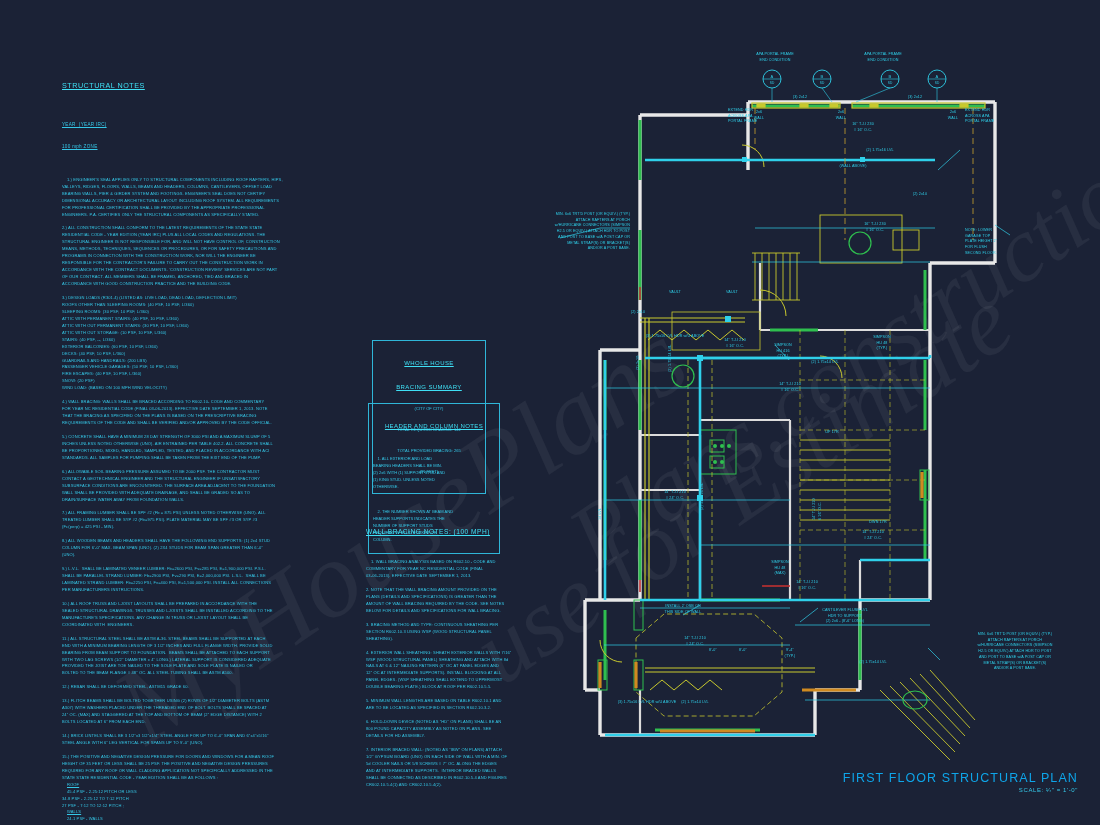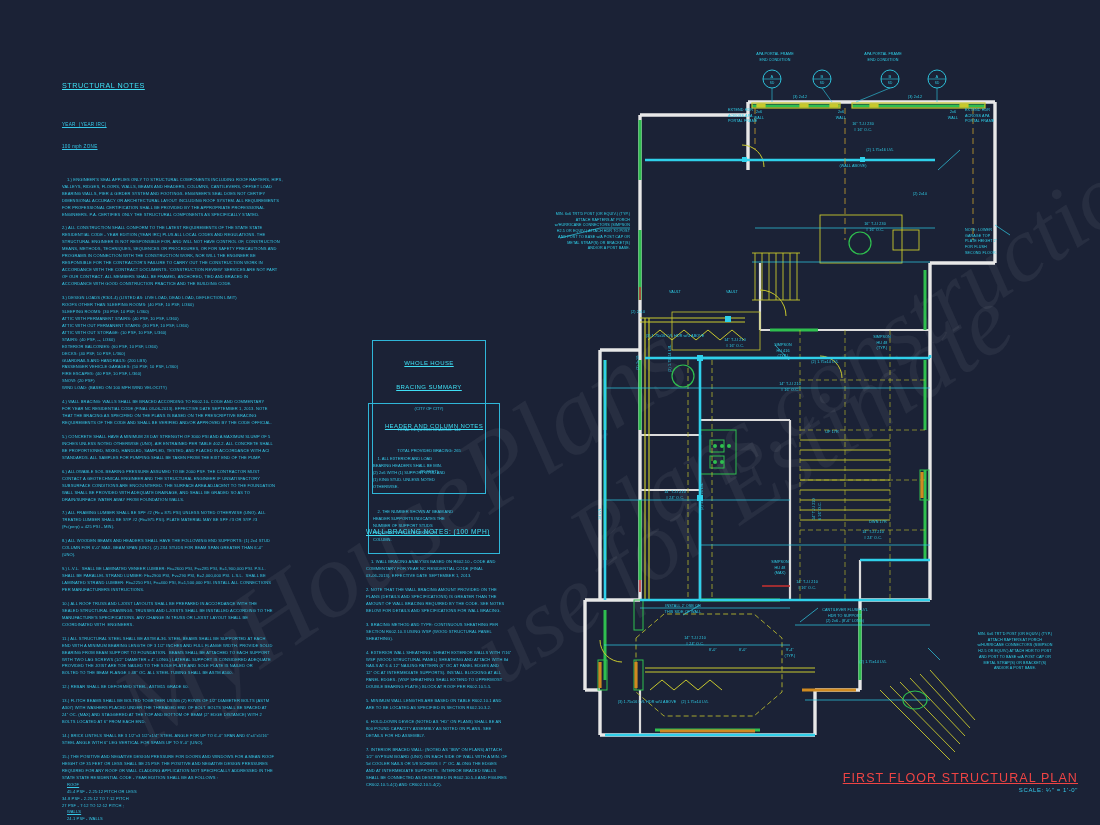--- a/index.html
+++ b/index.html
@@ -33,22 +33,22 @@
 
   
   .an{position:absolute;color:#2fd0ea;font-size:3.7px;line-height:1.55;
       white-space:pre;letter-spacing:.1px;}
   .an.c{text-align:center;}
   .an.r{text-align:right;}
   .an.rot{transform-origin:0 0;}
 
   
   #title{position:absolute;right:22px;bottom:32px;text-align:right;}
-  #title .t{color:#ef4444;font-size:12.5px;letter-spacing:1.1px;
-            text-decoration:underline;display:block;}
+  #title .t{color:#0ea5e9;font-size:12.5px;letter-spacing:1.1px;
+            display:block;}
   #title .s{color:#35c8e8;font-size:6px;letter-spacing:.6px;display:block;margin-top:2px;}
 </style>
 </head>
 <body>
 
 <div id="sheet">
 
   <div class="wm wm1">MyHousePlans</div>
   <div class="wm wm2">use for Estimate</div>
   <div class="wm wm3">Plans.construction</div>

